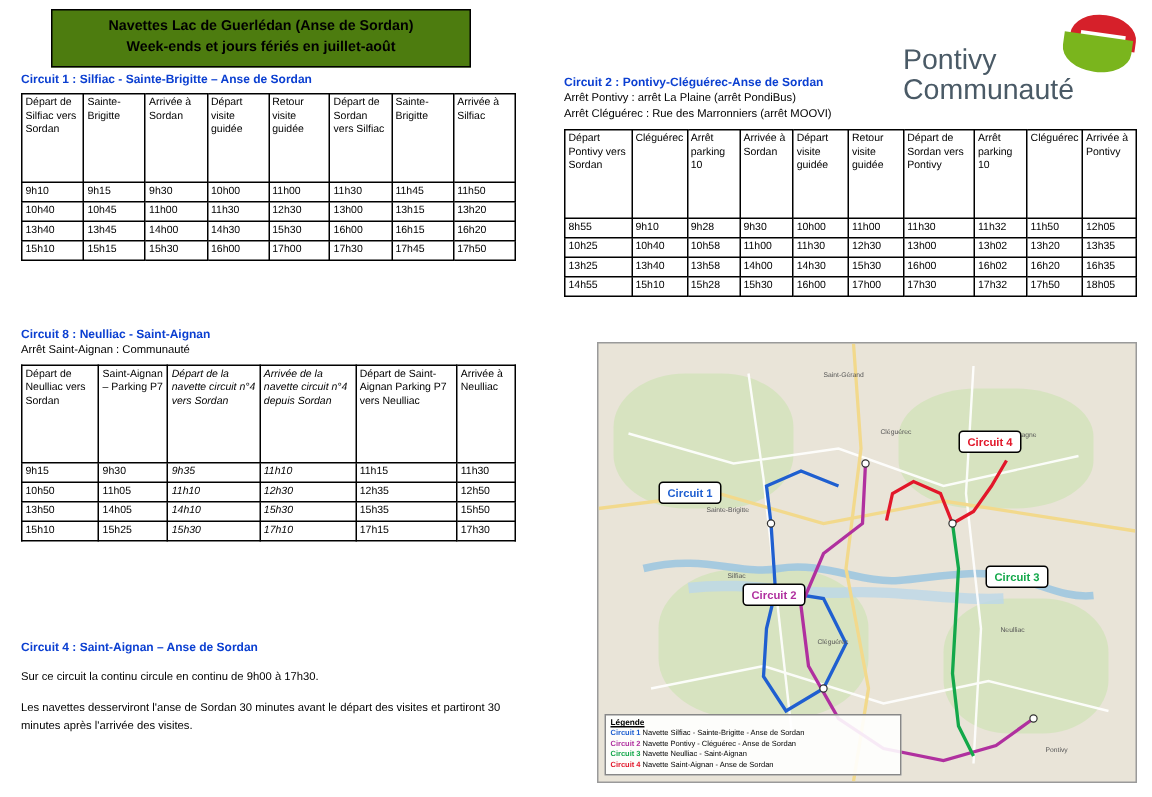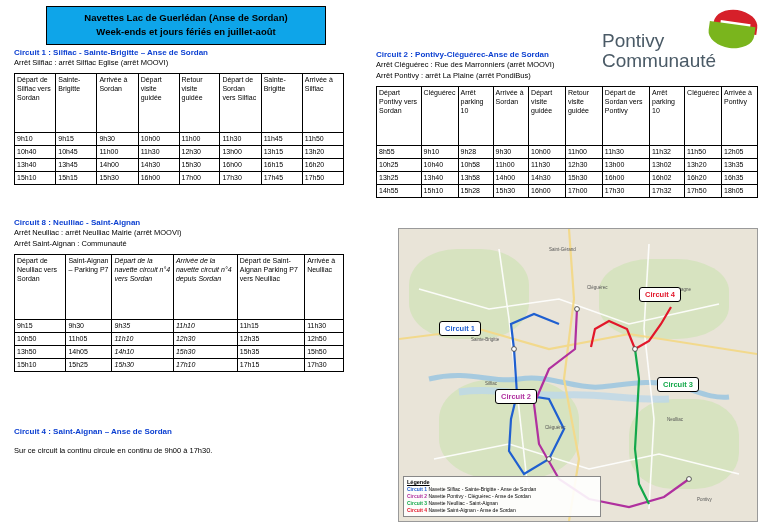--- a/index.html
+++ b/index.html
@@ -13,22 +13,21 @@
     overflow:hidden;
   }
   .page{position:relative;width:768px;height:531px;}
 
   
   .title-box{
     position:absolute;left:34px;top:6px;width:274px;
     border:1px solid #000;
     padding:4px 2px 5px 2px;
     text-align:center;
-    background:#0ea5e9;
-    margin-left:12px;
+    background:#4d7c0f;
   }
   .title-box div{font-weight:bold;font-size:9.5px;line-height:14px;}
 
   
   .logo{position:absolute;left:602px;top:10px;width:160px;height:70px;}
   .logo .txt1{
     position:absolute;left:0;top:20px;font-size:19px;color:#4a5a66;
     font-family:"Liberation Sans", sans-serif;letter-spacing:0px;
   }
   .logo .txt2{
@@ -136,21 +135,20 @@
       <div class="red"></div>
       <div class="white"></div>
       <div class="green"></div>
     </div>
     <div class="txt1">Pontivy</div>
     <div class="txt2">Communauté</div>
   </div>
 
   <div class="c1">
     <div class="circ-head">Circuit 1 : Silfiac - Sainte-Brigitte – Anse de Sordan</div>
-    <div class="sub-line">Arrêt Silfiac : arrêt Silfiac Eglise (arrêt MOOVI)</div>
     <table>
       <thead>
         <tr id="c1-head">
             <td>Départ de Silfiac vers Sordan</td>
             <td>Sainte-Brigitte</td>
             <td>Arrivée à Sordan</td>
             <td>Départ visite guidée</td>
             <td>Retour visite guidée</td>
             <td>Départ de Sordan vers Silfiac</td>
             <td>Sainte-Brigitte</td>
@@ -197,22 +195,22 @@
             <td>17h30</td>
             <td>17h45</td>
             <td>17h50</td>
           </tr>
         </tbody>
     </table>
   </div>
 
   <div class="c2">
     <div class="circ-head">Circuit 2 : Pontivy-Cléguérec-Anse de Sordan</div>
+    <div class="sub-line">Arrêt Pontivy : arrêt La Plaine (arrêt PondiBus)</div>
     <div class="sub-line">Arrêt Cléguérec : Rue des Marronniers (arrêt MOOVI)</div>
-    <div class="sub-line">Arrêt Pontivy : arrêt La Plaine (arrêt PondiBus)</div>
     <table>
       <thead>
         <tr id="c2-head">
             <td>Départ Pontivy vers Sordan</td>
             <td>Cléguérec</td>
             <td>Arrêt parking 10</td>
             <td>Arrivée à Sordan</td>
             <td>Départ visite guidée</td>
             <td>Retour visite guidée</td>
             <td>Départ de Sordan vers Pontivy</td>
@@ -269,21 +267,20 @@
             <td>17h32</td>
             <td>17h50</td>
             <td>18h05</td>
           </tr>
         </tbody>
     </table>
   </div>
 
   <div class="c3">
     <div class="circ-head">Circuit 8 : Neulliac - Saint-Aignan</div>
-    <div class="sub-line">Arrêt Neulliac : arrêt Neulliac Mairie (arrêt MOOVI)</div>
     <div class="sub-line">Arrêt Saint-Aignan : Communauté</div>
     <table>
       <thead>
         <tr id="c3-head">
             <td>Départ de Neulliac vers Sordan</td>
             <td>Saint-Aignan – Parking P7</td>
             <td class="ital">Départ de la navette circuit n°4 vers Sordan</td>
             <td class="ital">Arrivée de la navette circuit n°4 depuis Sordan</td>
             <td>Départ de Saint-Aignan Parking P7 vers Neulliac</td>
             <td>Arrivée à Neulliac</td>
@@ -322,20 +319,21 @@
             <td>17h15</td>
             <td>17h30</td>
           </tr>
         </tbody>
     </table>
   </div>
 
   <div class="c4">
     <div class="circ-head">Circuit 4 : Saint-Aignan – Anse de Sordan</div>
     <p>Sur ce circuit la continu circule en continu de 9h00 à 17h30.</p>
+    <p>Les navettes desserviront l'anse de Sordan 30 minutes avant le départ des visites et partiront 30 minutes après l'arrivée des visites.</p>
   </div>
 
   <div class="map">
 
     <div class="green-area" style="left:10px;top:20px;width:120px;height:90px;"></div>
     <div class="green-area" style="left:200px;top:30px;width:130px;height:80px;"></div>
     <div class="green-area" style="left:40px;top:150px;width:140px;height:100px;"></div>
     <div class="green-area" style="left:230px;top:170px;width:110px;height:90px;"></div>
 
     <svg width="358" height="292">

